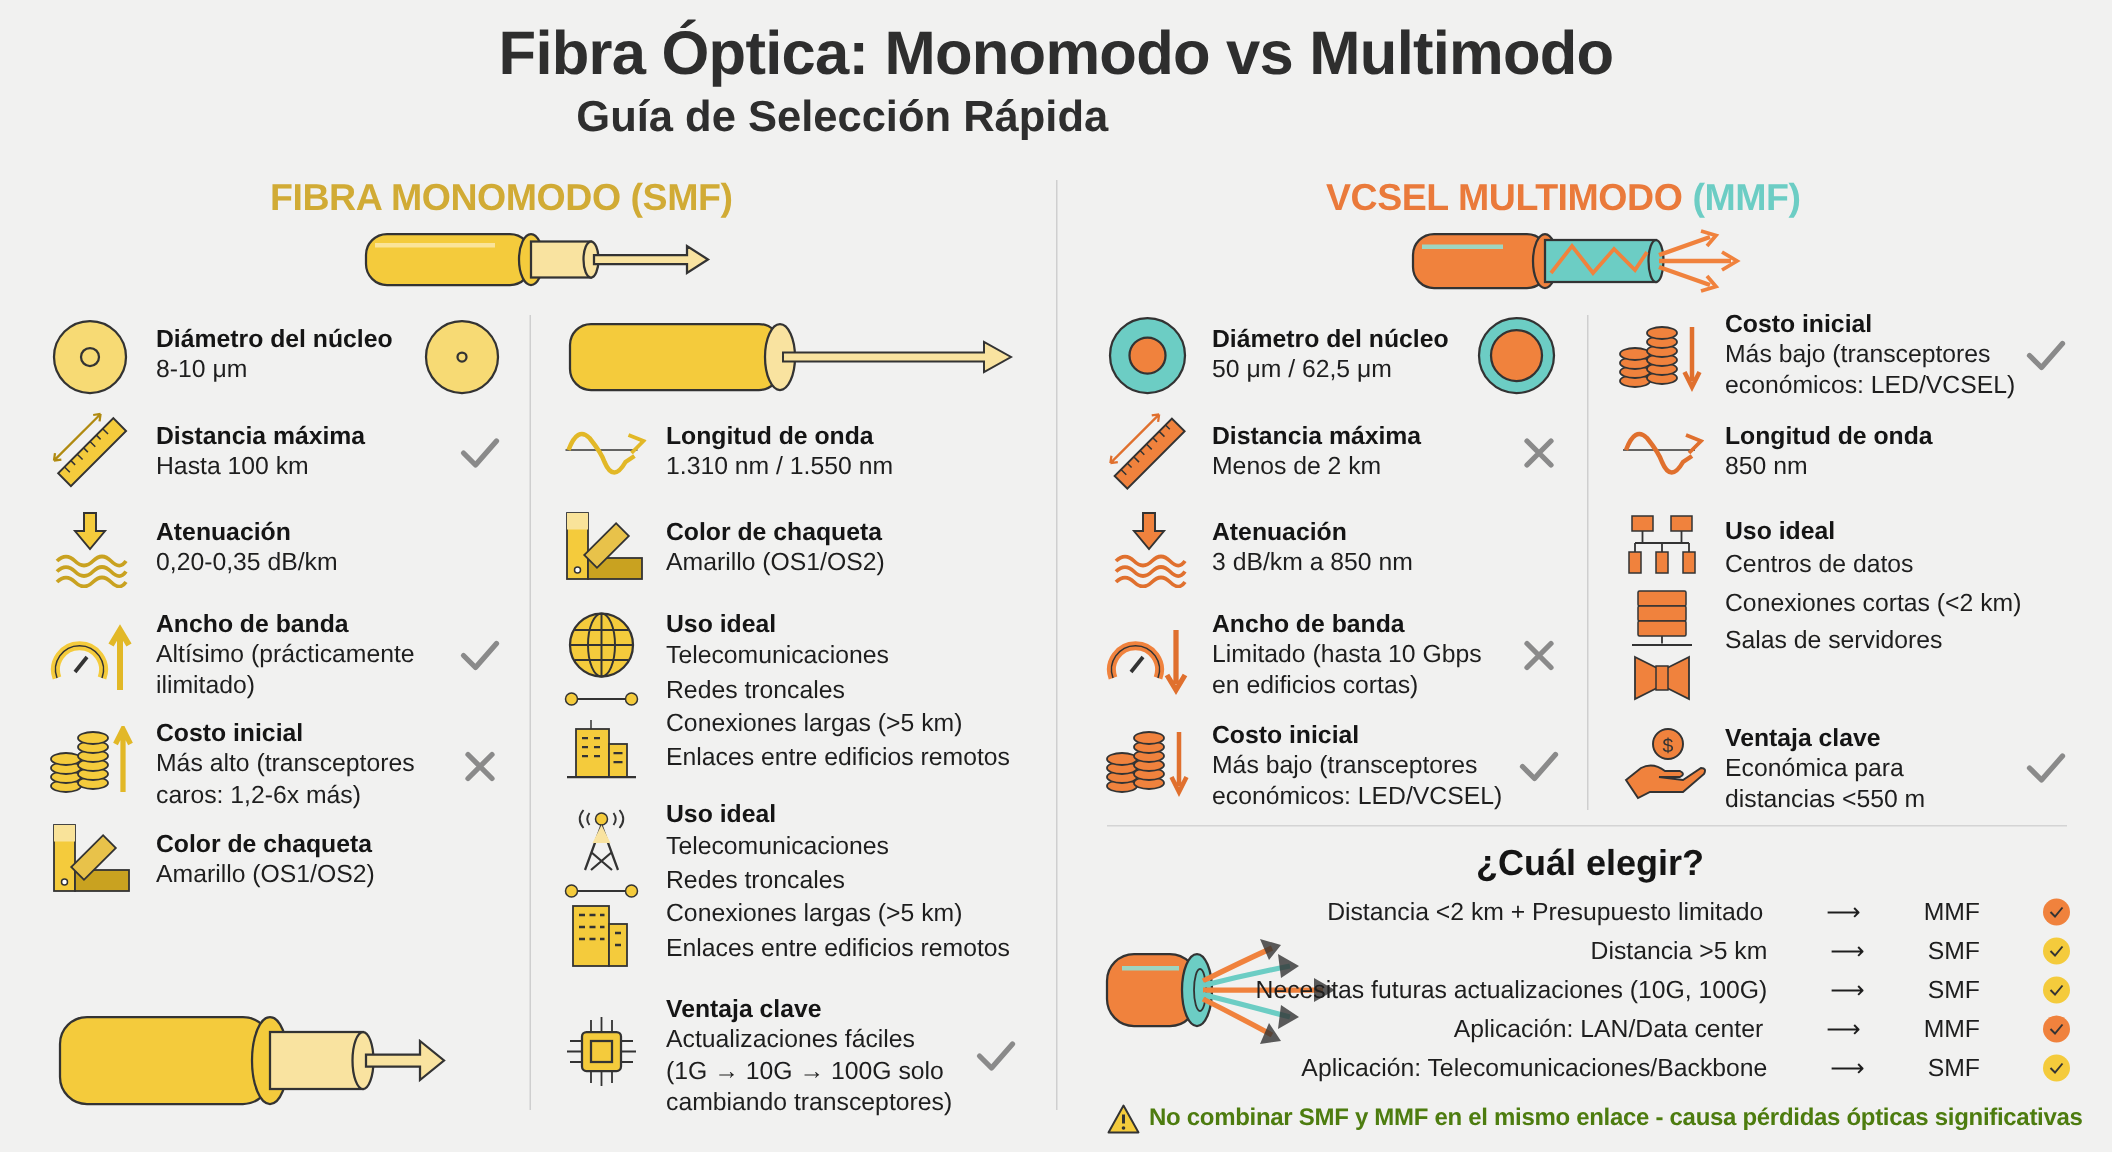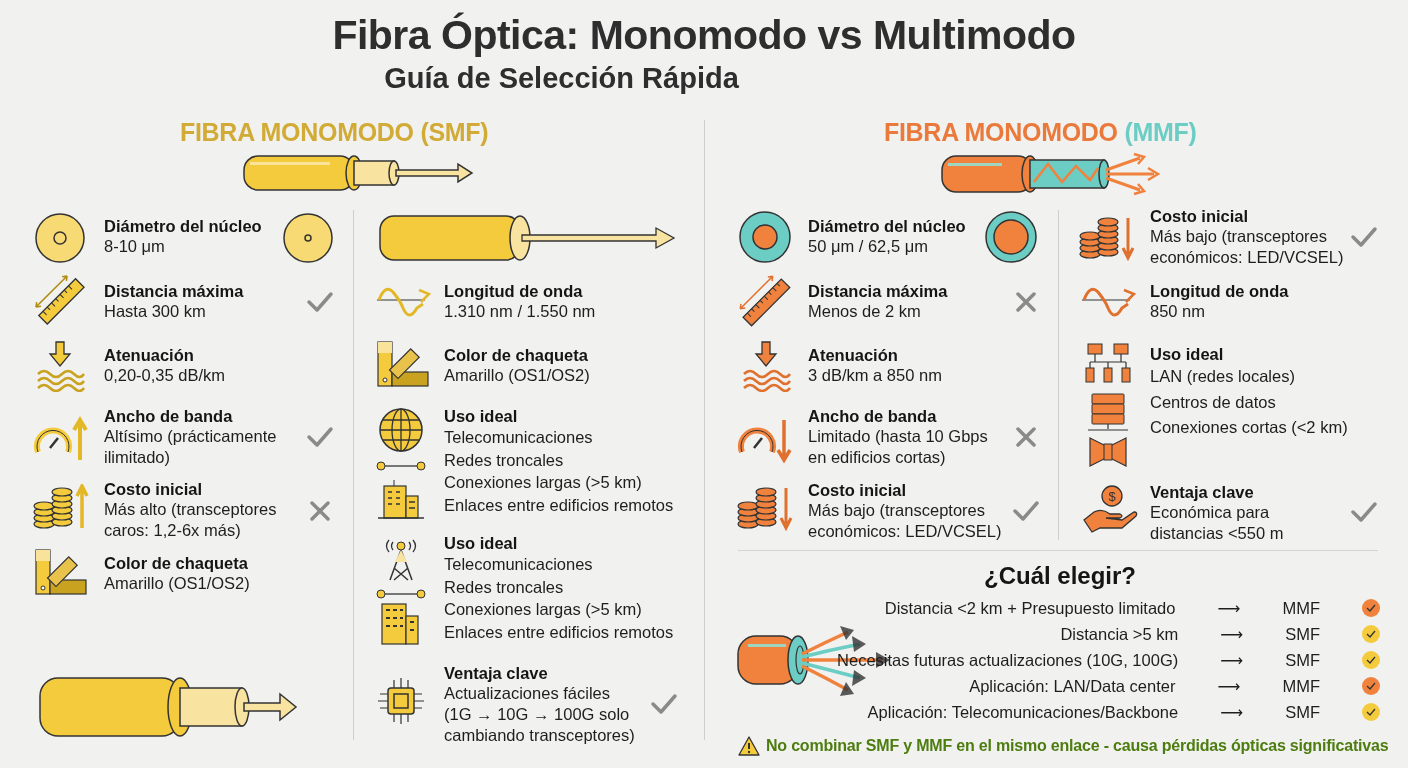--- a/index.html
+++ b/index.html
@@ -80,21 +80,21 @@
   <circle cx="26" cy="26" r="24" fill="#f7da74" stroke="#333" stroke-width="1.5"></circle>
   <circle cx="26" cy="26" r="6" fill="#f7da74" stroke="#333" stroke-width="1.5"></circle>
 </svg>
 <svg class="icon" style="left:282px;top:212px" width="52" height="52">
   <circle cx="26" cy="26" r="24" fill="#f7da74" stroke="#333" stroke-width="1.5"></circle>
   <circle cx="26" cy="26" r="3" fill="#f7da74" stroke="#333" stroke-width="1.5"></circle>
 </svg>
 
 <div class="item" style="left:104px;top:281px">
   <div class="h">Distancia máxima</div>
-  <div class="v">Hasta 300 km</div>
+  <div class="v">Hasta 100 km</div>
 </div>
 <svg class="icon" style="left:34px;top:274px" width="52" height="52">
   <g transform="rotate(-45 26 26)">
       <rect x="0" y="22" width="52" height="12" fill="#f4cb3c" stroke="#333" stroke-width="1.3"></rect>
   <path d="M6 22v5M12 22v4M18 22v5M24 22v4M30 22v5M36 22v4M42 22v5" stroke="#333" stroke-width="1"></path>
   <path d="M4 14 L48 14 M4 14 l4 -3 M4 14 l4 3 M48 14 l-4 -3 M48 14 l-4 3" stroke="#b08a10" stroke-width="1.5" fill="none"></path>
     </g>
 </svg>
 <svg class="mark" style="left:306px;top:290px" width="28" height="24">
     <use href="#check"></use>
@@ -250,21 +250,21 @@
 <svg class="icon" style="left:376px;top:676px" width="50" height="50">
   <rect x="12" y="12" width="26" height="26" rx="3" fill="#f4cb3c" stroke="#333" stroke-width="1.5"></rect>
   <rect x="18" y="18" width="14" height="14" fill="#f4cb3c" stroke="#333" stroke-width="1.5"></rect>
   <path d="M18 12V4M25 12V2M32 12V4M18 38v8M25 38v10M32 38v8M12 18H4M12 25H2M12 32H4M38 18h8M38 25h10M38 32h8" stroke="#333" stroke-width="1.2"></path>
 </svg>
 <svg class="mark" style="left:650px;top:692px" width="28" height="24">
     <use href="#check"></use>
   </svg>
 
 <div class="abs sec-title mmf-title">
-  <span>FIBRA MONOMODO </span><span class="teal">(MMF)</span>
+  <span>VCSEL MULTIMODO </span><span class="teal">(MMF)</span>
 </div>
 
 <svg class="abs" style="left:940px;top:152px" width="240" height="44">
   <rect x="2" y="4" width="90" height="36" rx="14" fill="#f0823d" stroke="#333" stroke-width="1.5"></rect>
   <rect x="8" y="11" width="54" height="3" fill="#9ed5c0"></rect>
   <ellipse cx="90" cy="22" rx="8" ry="18" fill="#f0823d" stroke="#333" stroke-width="1.5"></ellipse>
   <rect x="90" y="8" width="74" height="28" fill="#6ccdc4" stroke="#333" stroke-width="1.5"></rect>
   <ellipse cx="164" cy="22" rx="5" ry="14" fill="#6ccdc4" stroke="#333" stroke-width="1.5"></ellipse>
   <path d="M94 30 L108 12 L122 30 L136 14 L150 28 L158 16" fill="none" stroke="#f0823d" stroke-width="2.5"></path>
   <path d="M166 18 L200 6 M166 22 L214 22 M166 26 L200 38" stroke="#f0823d" stroke-width="3"></path>
@@ -378,23 +378,23 @@
   <div class="v">850 nm</div>
 </div>
 <svg class="icon" style="left:1080px;top:284px" width="56" height="36">
   <path d="M2 16 H50" stroke="#333" stroke-width="1"></path>
   <path d="M4 16 q6 -16 14 -8 q8 10 10 16 q6 14 14 0 l6 -4" fill="none" stroke="#e0702e" stroke-width="3"></path>
   <path d="M44 6 L54 10 L46 18" fill="none" stroke="#e0702e" stroke-width="2.5"></path>
 </svg>
 
 <div class="item" style="left:1150px;top:344px">
   <div class="h">Uso ideal</div>
-  <div class="v" style="line-height:25.5px">LAN (redes locales)</div>
   <div class="v" style="line-height:25.5px">Centros de datos</div>
   <div class="v" style="line-height:25.5px">Conexiones cortas (&lt;2 km)</div>
+  <div class="v" style="line-height:25.5px">Salas de servidores</div>
 </div>
 <svg class="icon" style="left:1084px;top:342px" width="50" height="130">
   <rect x="4" y="2" width="14" height="10" fill="#f0823d" stroke="#333"></rect>
     <rect x="30" y="2" width="14" height="10" fill="#f0823d" stroke="#333"></rect>
   <path d="M11 12v8M37 12v8M6 20H42M6 20v6M24 20v6M42 20v6" stroke="#333" stroke-width="1.2"></path>
   <rect x="2" y="26" width="8" height="14" fill="#f0823d" stroke="#333"></rect>
     <rect x="20" y="26" width="8" height="14" fill="#f0823d" stroke="#333"></rect>
     <rect x="38" y="26" width="8" height="14" fill="#f0823d" stroke="#333"></rect>
   <rect x="8" y="52" width="32" height="10" rx="1" fill="#f0823d" stroke="#333"></rect>
     <rect x="8" y="62" width="32" height="10" rx="1" fill="#f0823d" stroke="#333"></rect>

